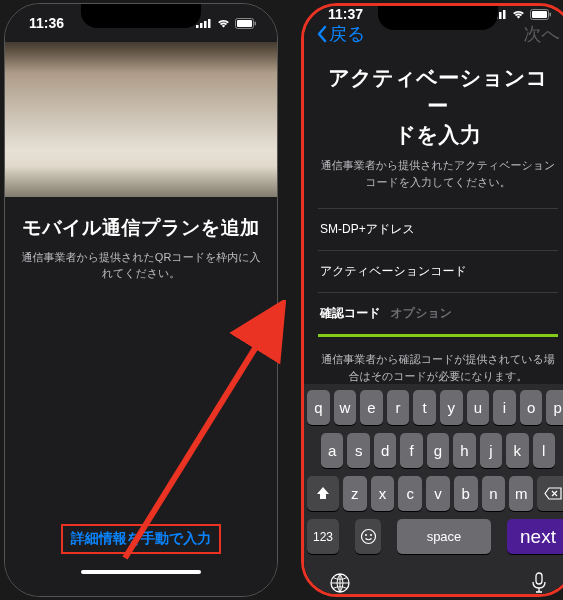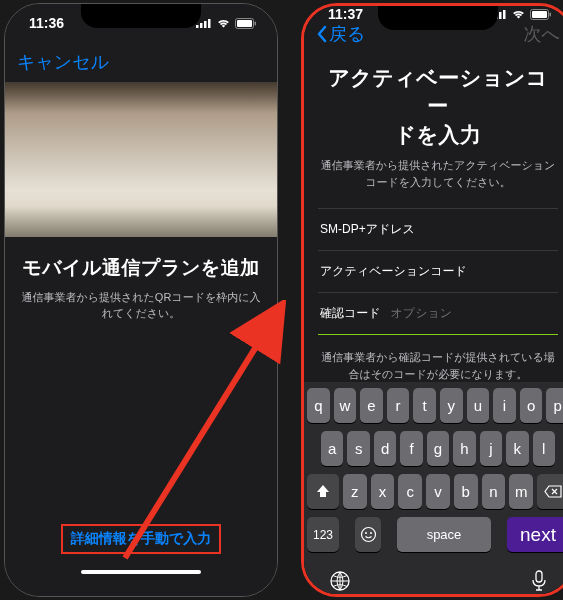--- a/index.html
+++ b/index.html
@@ -55,21 +55,21 @@
   .title.big { font-size: 21px; }
   .subtitle { font-size: 11px; color: #bdbdc2; margin-top: 8px; line-height: 1.5; }
 
   .fields { margin-top: 18px; }
   .field-row {
     border-top: 1px solid #38383a;
     text-align: left; padding: 12px 2px;
     font-size: 12px; color: #fff;
     display: flex; gap: 10px;
   }
-  .field-row:last-of-type { border-bottom: 1px solid #84cc16; }
+  .field-row:last-of-type { border-bottom: 3px solid #84cc16; font-weight: bold; }
   .field-label { white-space: nowrap; }
   .field-placeholder { color: #6f6f74; }
 
   .note { font-size: 11px; color: #bdbdc2; margin-top: 14px; line-height: 1.5; }
 
   .bottom-link-wrap {
     padding-bottom: 22px; display: flex; flex-direction: column; align-items: center; gap: 16px;
   }
   .bottom-link {
     display: inline-block; color: #0a84ff; font-size: 14px;
@@ -130,24 +130,20 @@
               <path d="M7.5 9.5 L5.7 7.7 C6.7 6.9 8.3 6.9 9.3 7.7 Z M3.9 5.9 C5.9 4.1 9.1 4.1 11.1 5.9 L9.9 7.1 C8.6 5.9 6.4 5.9 5.1 7.1 Z M2.1 4.1 C5 1.4 10 1.4 12.9 4.1 L11.7 5.3 C9.4 3.2 5.6 3.2 3.3 5.3 Z" fill="#fff"></path>
             </svg>
           <svg width="22" height="11" viewBox="0 0 22 11">
               <rect x="0.5" y="0.5" width="18" height="10" rx="2" fill="none" stroke="#888"></rect>
               <rect x="2" y="2" width="15" height="7" rx="1" fill="#fff"></rect>
               <rect x="19.5" y="3.5" width="1.5" height="4" rx="0.7" fill="#888"></rect>
             </svg>
         </div>
       </div>
 
-      <div class="nav-bar">
-        <span>キャンセル</span>
-        <span></span>
-      </div>
 
       <div class="camera-area"></div>
 
       <div class="content">
         <div class="title">モバイル通信プランを追加</div>
         <div class="subtitle">通信事業者から提供されたQRコードを枠内に入れてください。</div>
       </div>
 
       <div class="bottom-link-wrap">
         <span class="bottom-link">詳細情報を手動で入力</span>

